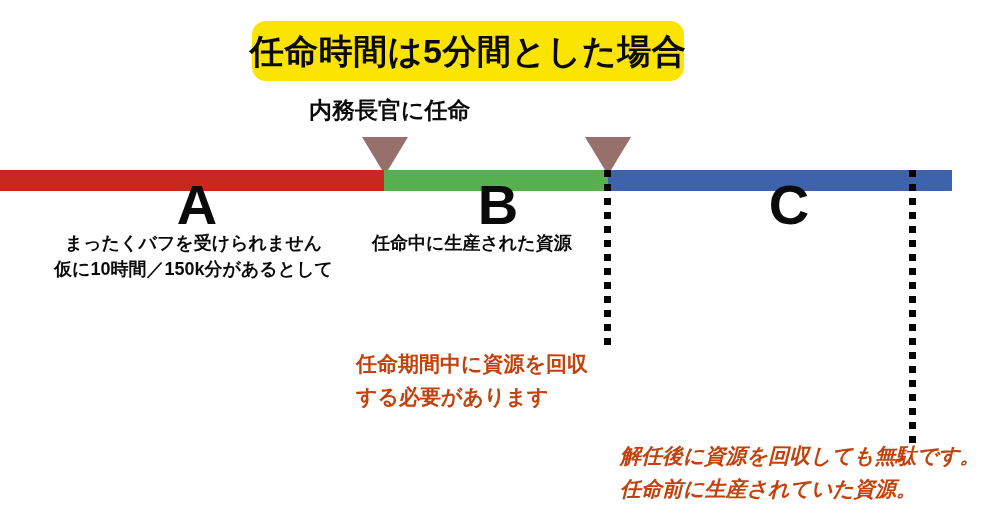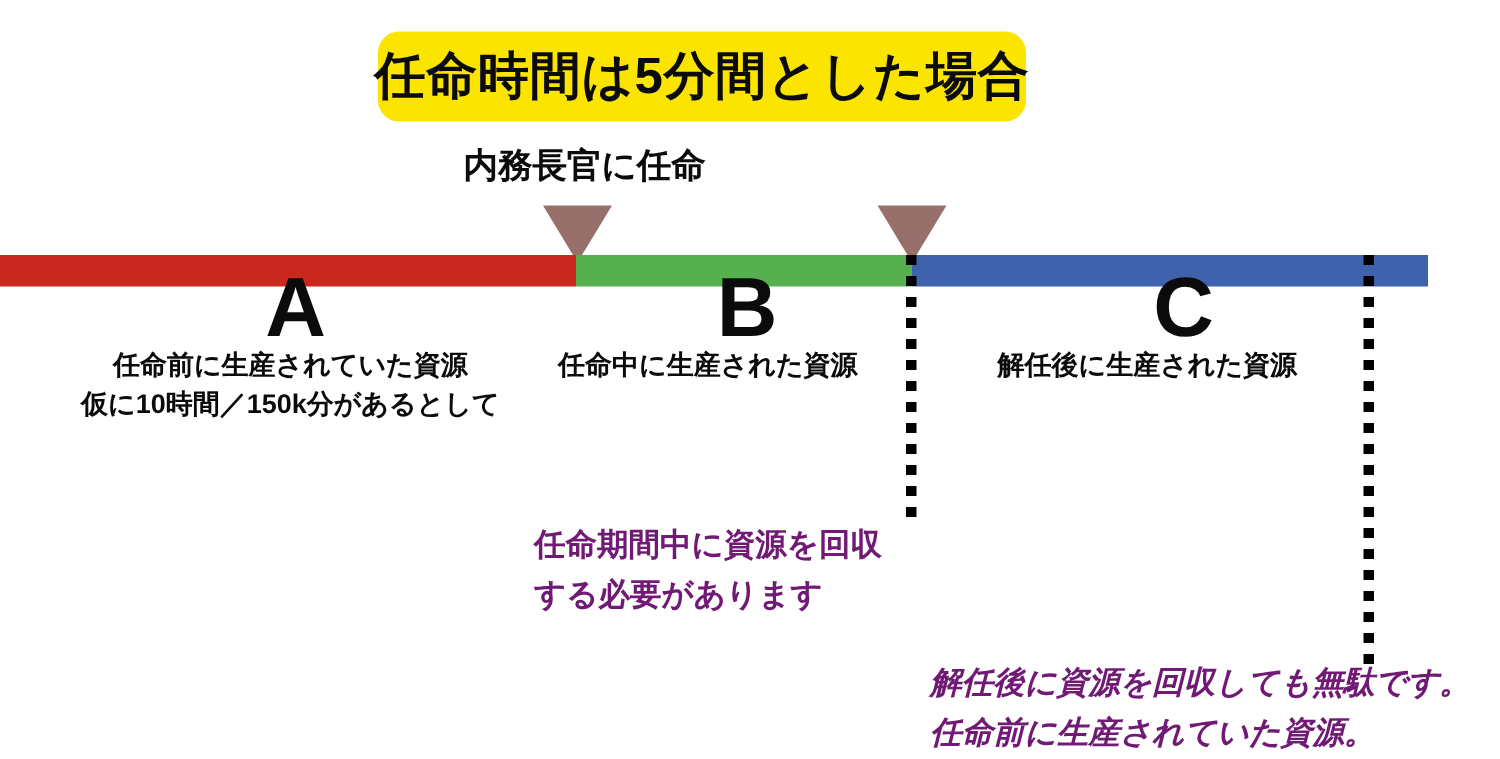--- a/index.html
+++ b/index.html
@@ -103,21 +103,21 @@
     background-repeat: repeat-y;
   }
   #dotted-line-b { left: 604px; top: 170px; height: 182px; }
   #dotted-line-c { left: 909px; top: 170px; height: 276px; }
 
   
   .annotation {
     position: absolute;
     font-size: 21px;
     font-weight: 700;
-    color: #701a75;
+    color: #c2410c;
     line-height: 1.55;
     white-space: nowrap;
   }
   #annotation-b { left: 356px; top: 348px; }
   #annotation-c { left: 620px; top: 440px; font-style: italic; }
 </style>
 </head>
 <body>
 
 <div id="stage">
@@ -135,28 +135,25 @@
     <div class="seg" id="seg-a" style="background: rgb(201, 40, 30);"></div>
     <div class="seg" id="seg-b" style="background: rgb(86, 176, 79);"></div>
     <div class="seg" id="seg-c" style="background: rgb(62, 98, 172);"></div>
   </div>
 
   <div class="seg-letter" id="letter-a">A</div>
   <div class="seg-letter" id="letter-b">B</div>
   <div class="seg-letter" id="letter-c">C</div>
 
   <div class="seg-caption" id="caption-a">
-    <div>任命前に生産されていた資源</div>
+    <div>まったくバフを受けられません</div>
     <div>仮に10時間／150k分があるとして</div>
   </div>
   <div class="seg-caption" id="caption-b">
     <div>任命中に生産された資源</div>
-  </div>
-  <div class="seg-caption" id="caption-c">
-    <div>解任後に生産された資源</div>
   </div>
 
   <div class="dotted-line" id="dotted-line-b"></div>
   <div class="dotted-line" id="dotted-line-c"></div>
 
   <div class="annotation" id="annotation-b">
     <div>任命期間中に資源を回収</div>
     <div>する必要があります</div>
   </div>
   <div class="annotation" id="annotation-c">

